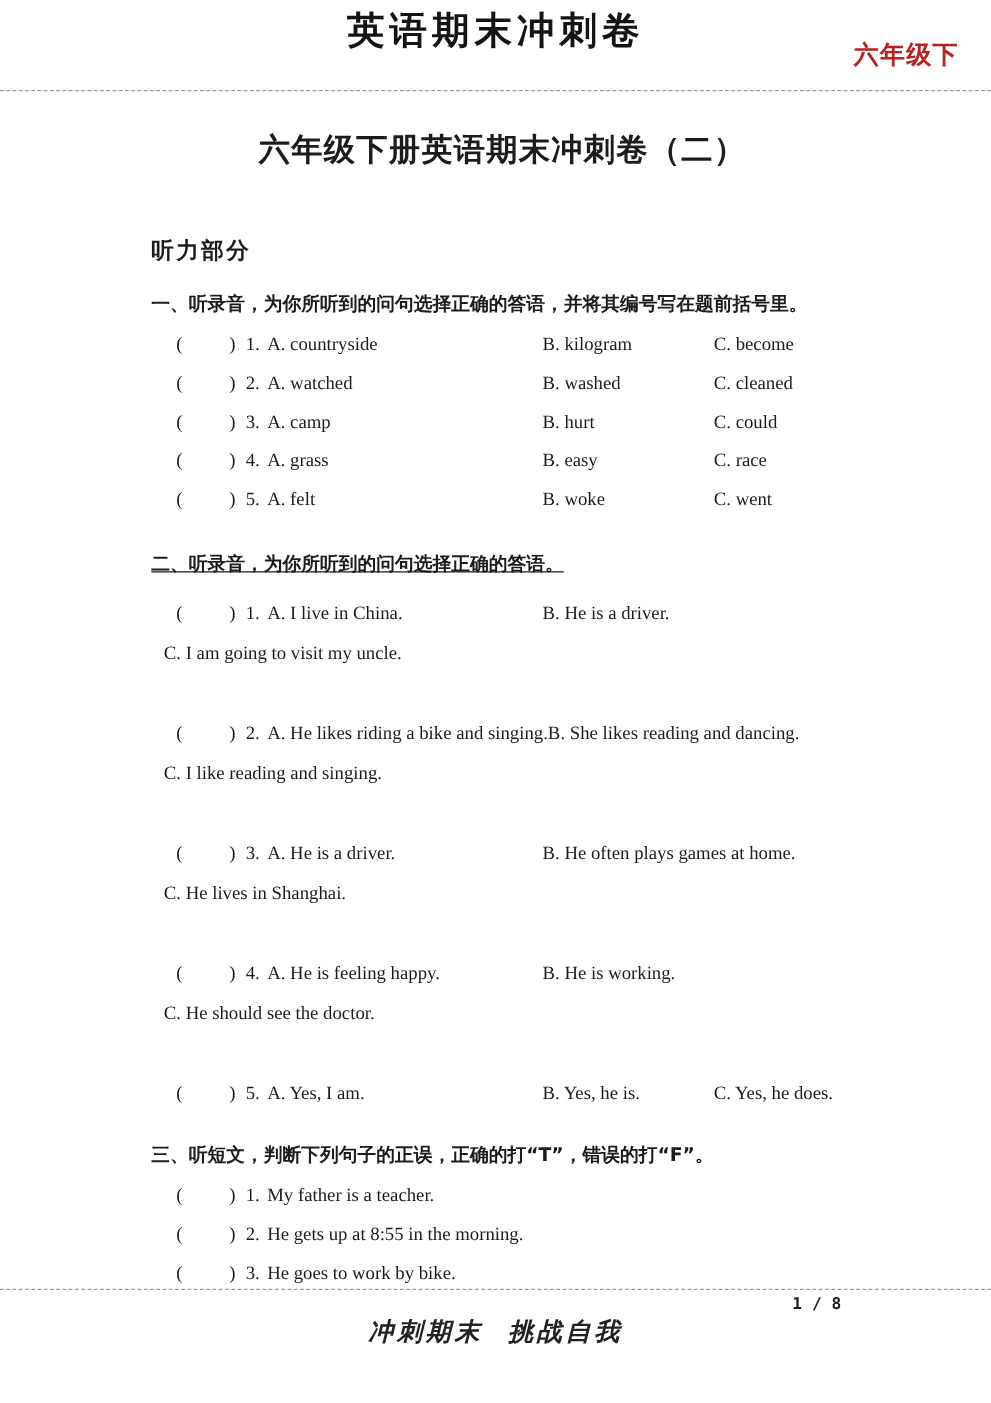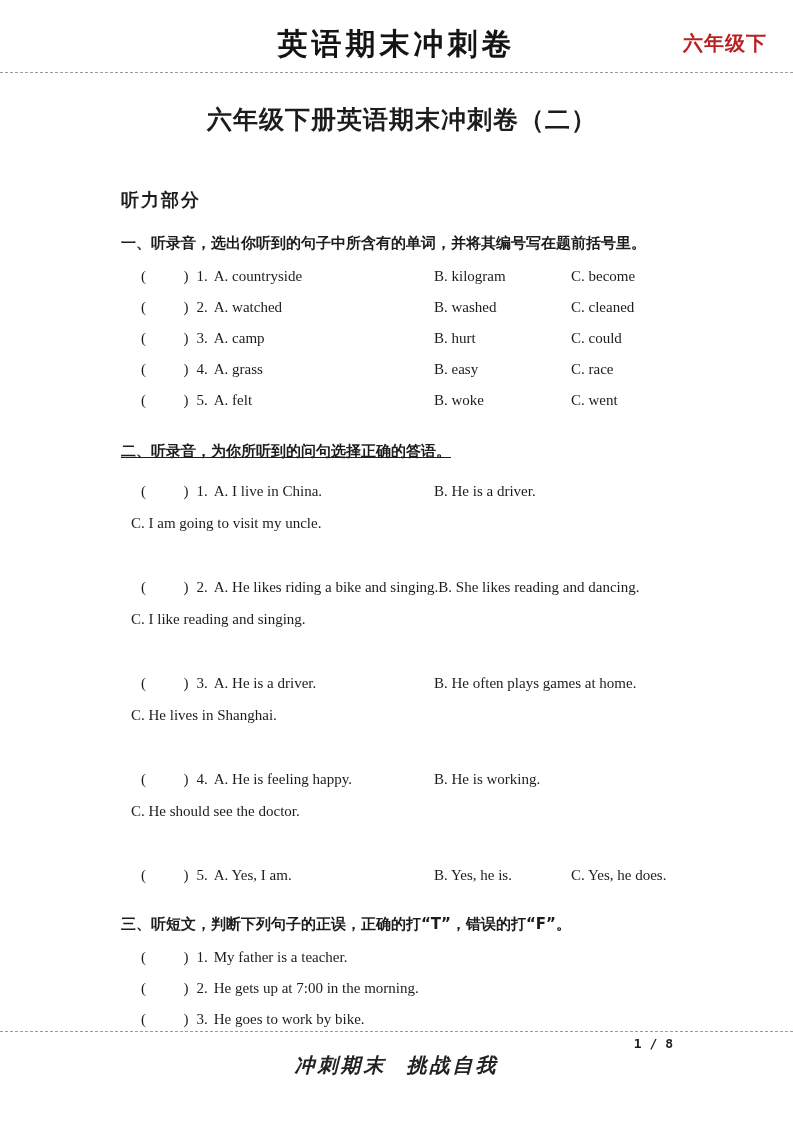--- a/index.html
+++ b/index.html
@@ -5,21 +5,21 @@
   html,body { margin:0; padding:0; background:#ffffff; }
   .page {
     position:relative; width:793px; height:1122px; margin:0 auto;
     background:#ffffff; overflow:hidden; color:#1c1c1c;
     font-family:"Liberation Serif","DejaVu Serif",serif;
   }
 
   
   .hdr { position:relative; height:72px; border-bottom:1px dashed #9b9b9b; }
   .hdr-title {
-    margin:0; padding-top:24px; text-align:center;
+    margin:0; padding-top:4px; text-align:center;
     font-size:30px; font-weight:bold; letter-spacing:4px;
     font-family:"DejaVu Serif","Liberation Serif",serif;
     color:#141414;
   }
   .grade {
     position:absolute; top:30px; right:26px;
     font-size:20px; font-weight:bold; letter-spacing:1px;
     color:#b92121;
     font-family:"DejaVu Sans","Liberation Sans",sans-serif;
   }
@@ -84,21 +84,21 @@
   <header class="hdr">
     <h1 class="hdr-title">英语期末冲刺卷</h1>
     <span class="grade">六年级下</span>
   </header>
 
   <main class="content">
 
     <h2 class="doc-title">六年级下册英语期末冲刺卷（二）</h2>
     <h3 class="part-title">听力部分</h3>
 
-    <p class="sec-head">一、听录音，选出你听到的句子中所含有的单词，并将其编号写在题前括号里。</p>
+    <p class="sec-head">一、听录音，为你所听到的问句选择正确的答语，并将其编号写在题前括号里。</p>
     <div class="rows">
 
       <div class="row">
         <span><span class="bracket">(          )</span><span class="qnum">1.</span><span>A. countryside</span></span>
         <span>B. kilogram</span>
         <span>C. become</span>
       </div>
 
       <div class="row">
         <span><span class="bracket">(          )</span><span class="qnum">2.</span><span>A. watched</span></span>
@@ -172,21 +172,21 @@
     </div>
 
     <p class="sec-head s3">三、听短文，判断下列句子的正误，正确的打“T”，错误的打“F”。</p>
     <div class="rows">
 
       <div class="row cols1">
         <span><span class="bracket">(          )</span><span class="qnum">1.</span><span>My father is a teacher.</span></span>
       </div>
 
       <div class="row cols1">
-        <span><span class="bracket">(          )</span><span class="qnum">2.</span><span>He gets up at 7:00 in the morning.</span></span>
+        <span><span class="bracket">(          )</span><span class="qnum">2.</span><span>He gets up at 8:55 in the morning.</span></span>
       </div>
 
       <div class="row cols1">
         <span><span class="bracket">(          )</span><span class="qnum">3.</span><span>He goes to work by bike.</span></span>
       </div>
 
     </div>
 
   </main>
 

